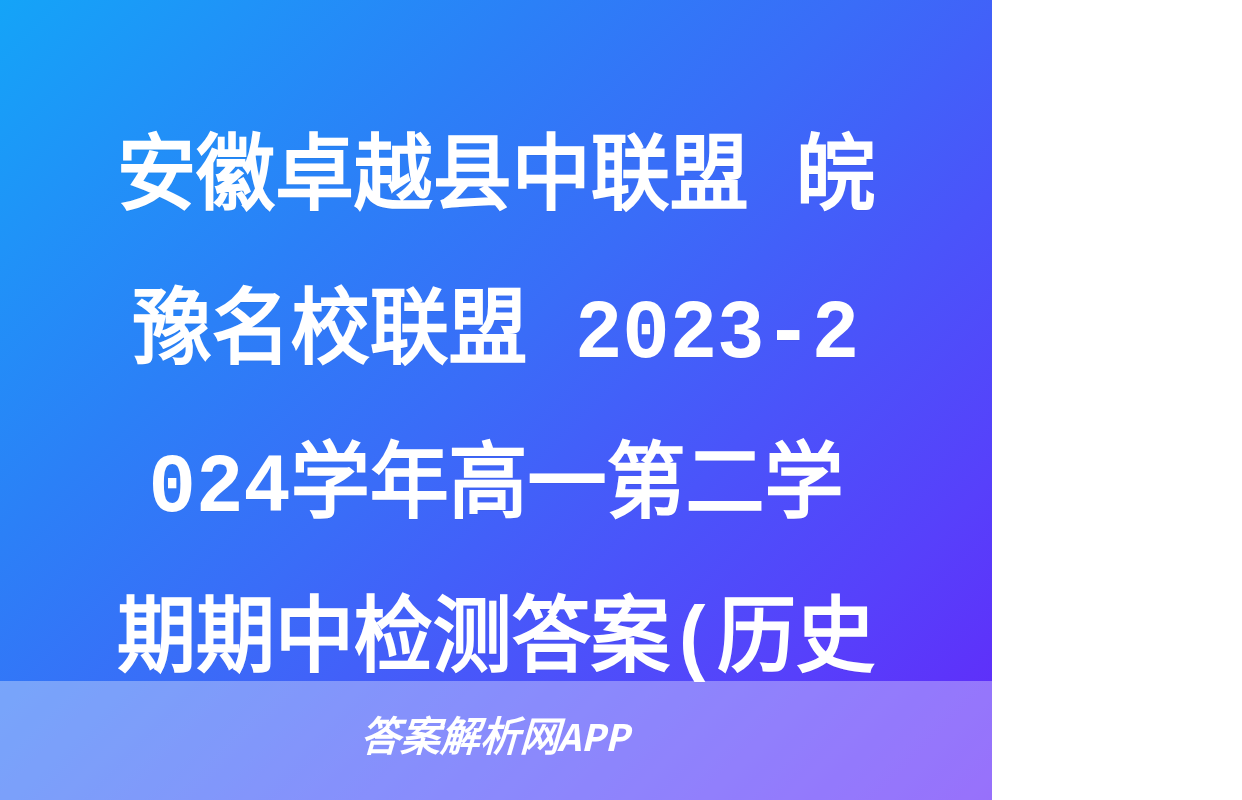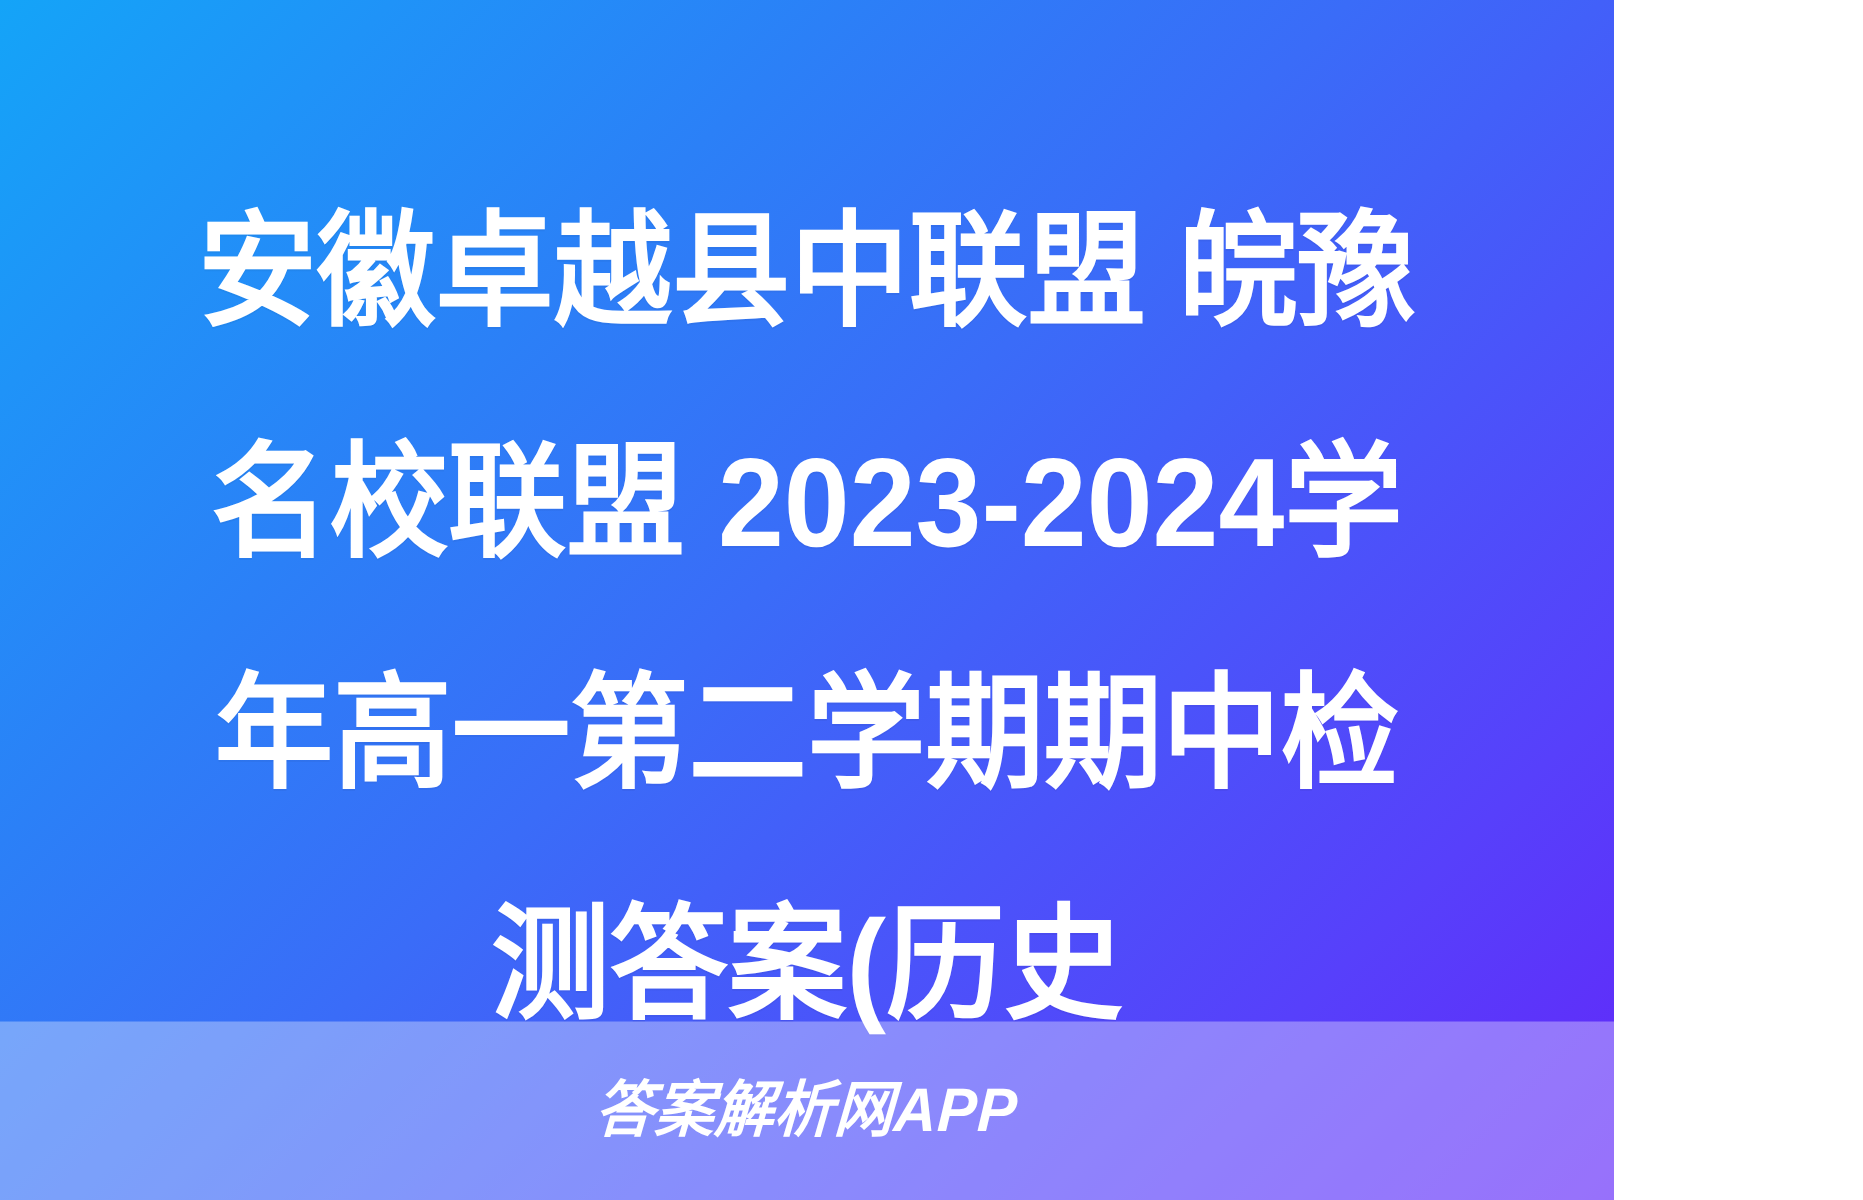--- a/index.html
+++ b/index.html
@@ -4,24 +4,24 @@
 <title>answer-cover</title>
 <style>
   html, body {
     margin: 0;
     padding: 0;
     background: #ffffff;
   }
 
   #stage {
     position: relative;
-    width: 1076px;
+    width: 992px;
     height: 800px;
     overflow: hidden;
-    font-family: Liberation Sans, sans-serif;
+    font-family: Liberation Mono, monospace;
     -webkit-font-smoothing: antialiased;
   }
 
   
   #gradient-bg {
     position: absolute;
     inset: 0;
     background: linear-gradient(135deg,
         #14a4f8 0%,
         #1f93f8 14%,

